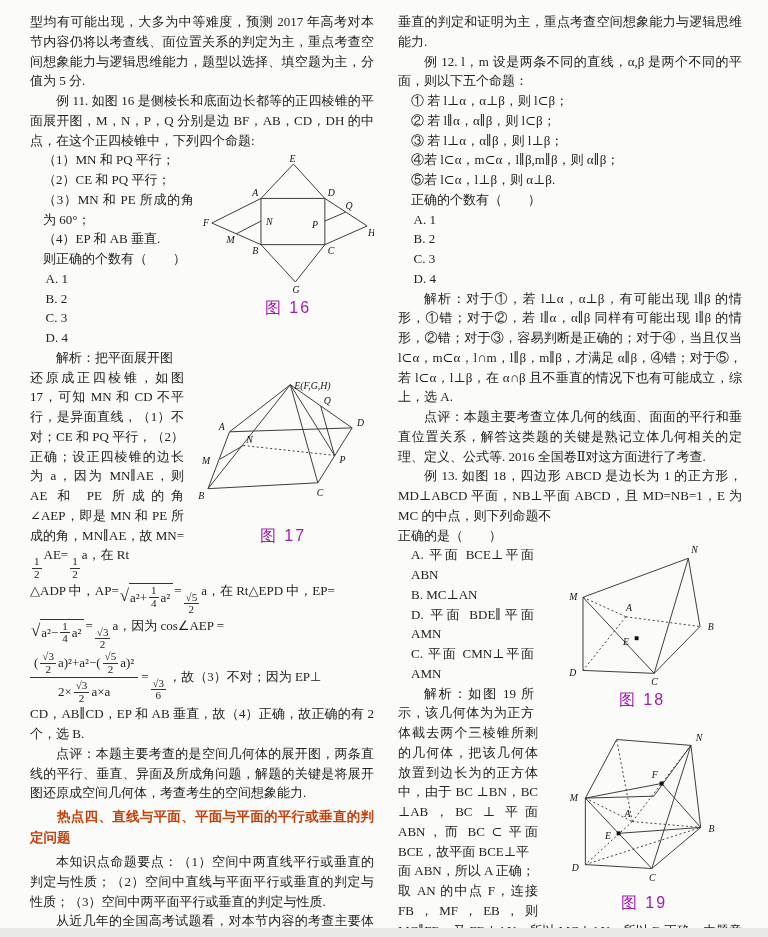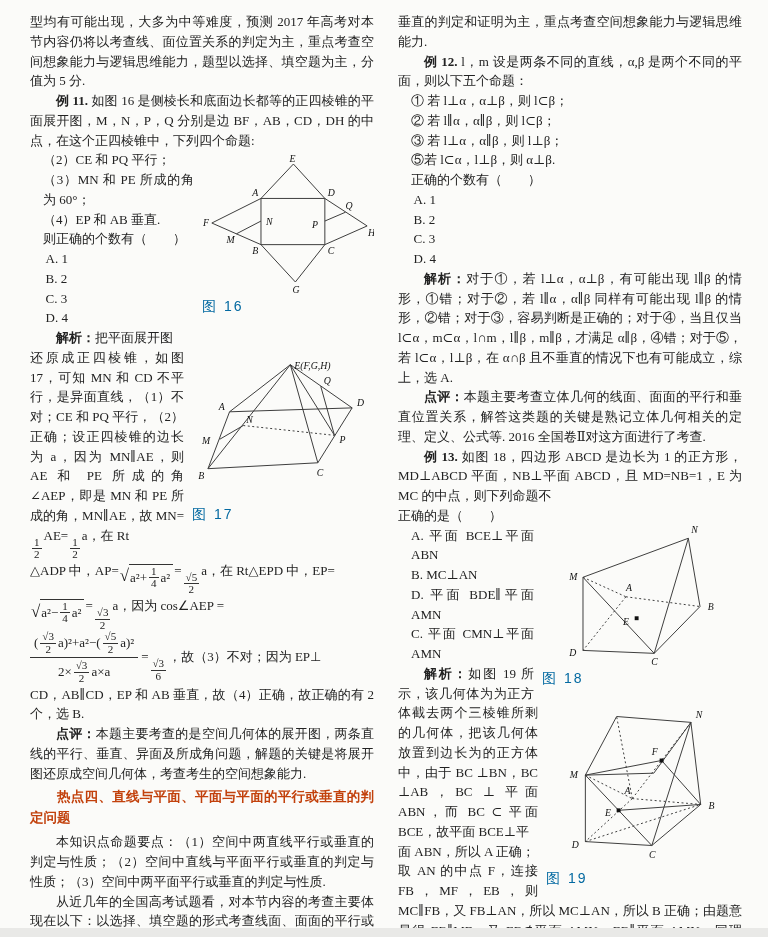--- a/index.html
+++ b/index.html
@@ -4,26 +4,26 @@
 <style>
   html,body{margin:0;padding:0;background:#e9e9e7;}
   .page{width:768px;height:928px;background:#fbfbf9;box-sizing:border-box;
     padding:12px 26px 0 30px;display:flex;gap:24px;overflow:hidden;
     font-family:"Liberation Serif","DejaVu Serif",serif;color:#222;
     font-size:13px;line-height:1.52;}
   .col{width:344px;flex:1;min-width:0;}
   p.para{margin:0;text-align:justify;}
   .indent{text-indent:2em;}
   .pl1{padding-left:1em;}
-  .b{font-weight:bold;}
+  .b{font-weight:normal;}
   .hot{margin:4px 0;font-weight:bold;text-indent:2em;text-align:justify;color:#c2410c;
     font-family:"Liberation Sans","DejaVu Sans",sans-serif;font-size:13.5px;}
   .fig{float:right;margin:3px 0 3px 8px;}
-  .figcap{text-align:left;font-size:14px;margin-top:1px;letter-spacing:2px;
-    font-family:"Liberation Sans","DejaVu Sans",sans-serif;color:#0369a1;}
+  .figcap{text-align:center;font-size:16px;margin-top:1px;letter-spacing:2px;
+    font-family:"Liberation Sans","DejaVu Sans",sans-serif;color:#a21caf;}
   .optrow{display:flex;margin:0;padding-left:1.2em;flex-direction:column;}
   .optrow .o2{width:8em;}
   .optrow4 .o4{width:25%;}
   .clear{clear:both;}
   svg{display:block;}
   svg line, svg polyline, svg path{stroke:#3a3a3a;stroke-width:1;fill:none;}
   svg .dot{stroke-dasharray:2,2.6;}
   svg text{font-family:"Liberation Serif",serif;font-style:italic;font-size:10px;fill:#111;stroke:none;}
   svg rect.pt{fill:#111;stroke:none;}
   .frac{display:inline-flex;flex-direction:column;align-items:center;
@@ -75,20 +75,21 @@
         <text x="51" y="102">B</text>
         <text x="128" y="102">C</text>
         <text x="25" y="90">M</text>
         <text x="65" y="72">N</text>
         <text x="112" y="75">P</text>
         <text x="146" y="56">Q</text>
       </svg>
       <div class="figcap">图 16</div>
     </div>
 
+    <p class="para pl1"><span>（1）MN 和 PQ 平行；</span></p>
     <p class="para pl1"><span>（2）CE 和 PQ 平行；</span></p>
     <p class="para pl1"><span>（3）MN 和 PE 所成的角为 60°；</span></p>
     <p class="para pl1"><span>（4）EP 和 AB 垂直.</span></p>
     <p class="para pl1"><span>则正确的个数有（　　）</span></p>
     <p class="para optrow">
         <span class="o2">A. 1</span>
         <span class="o2">B. 2</span>
       </p>
     <p class="para optrow">
         <span class="o2">C. 3</span>
@@ -205,20 +206,21 @@
 
   <div class="col">
 
     <p class="para"><span>垂直的判定和证明为主，重点考查空间想象能力与逻辑思维能力.</span></p>
 
     <p class="para indent"><span class="b">例 12.</span><span> l，m 设是两条不同的直线，α,β 是两个不同的平面，则以下五个命题：</span></p>
 
     <p class="para pl1"><span>① 若 l⊥α，α⊥β，则 l⊂β；</span></p>
     <p class="para pl1"><span>② 若 l∥α，α∥β，则 l⊂β；</span></p>
     <p class="para pl1"><span>③ 若 l⊥α，α∥β，则 l⊥β；</span></p>
+    <p class="para pl1"><span>④若 l⊂α，m⊂α，l∥β,m∥β，则 α∥β；</span></p>
     <p class="para pl1"><span>⑤若 l⊂α，l⊥β，则 α⊥β.</span></p>
     <p class="para pl1"><span>正确的个数有（　　）</span></p>
     <p class="para optrow optrow4">
         <span class="o4">A. 1</span>
         <span class="o4">B. 2</span>
         <span class="o4">C. 3</span>
         <span class="o4">D. 4</span>
       </p>
 
     <p class="para indent"><span class="b">解析：</span><span>对于①，若 l⊥α，α⊥β，有可能出现 l∥β 的情形，①错；对于②，若 l∥α，α∥β 同样有可能出现 l∥β 的情形，②错；对于③，容易判断是正确的；对于④，当且仅当 l⊂α，m⊂α，l∩m，l∥β，m∥β，才满足 α∥β，④错；对于⑤，若 l⊂α，l⊥β，在 α∩β 且不垂直的情况下也有可能成立，综上，选 A.</span></p>

